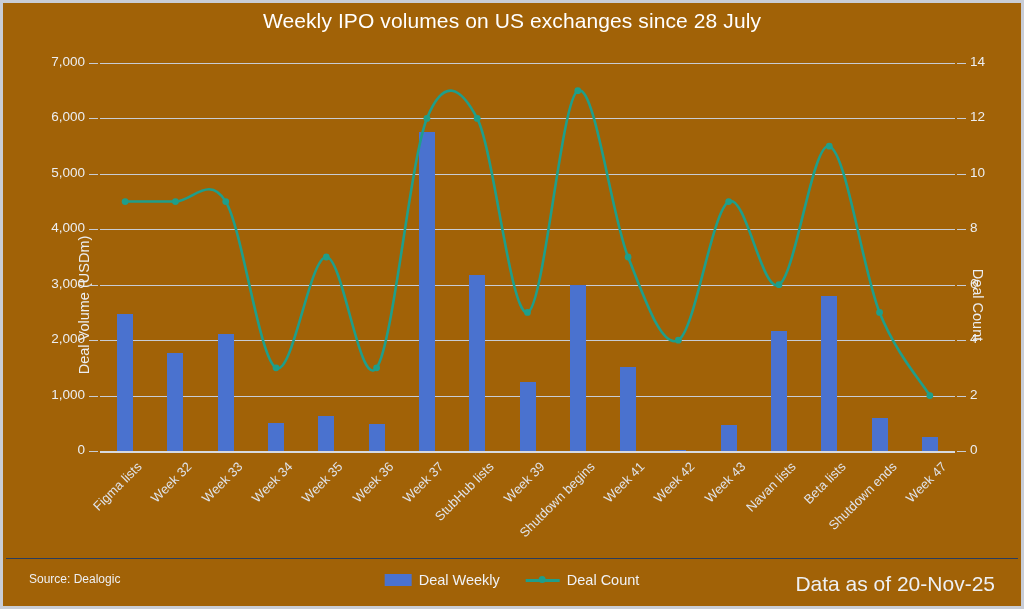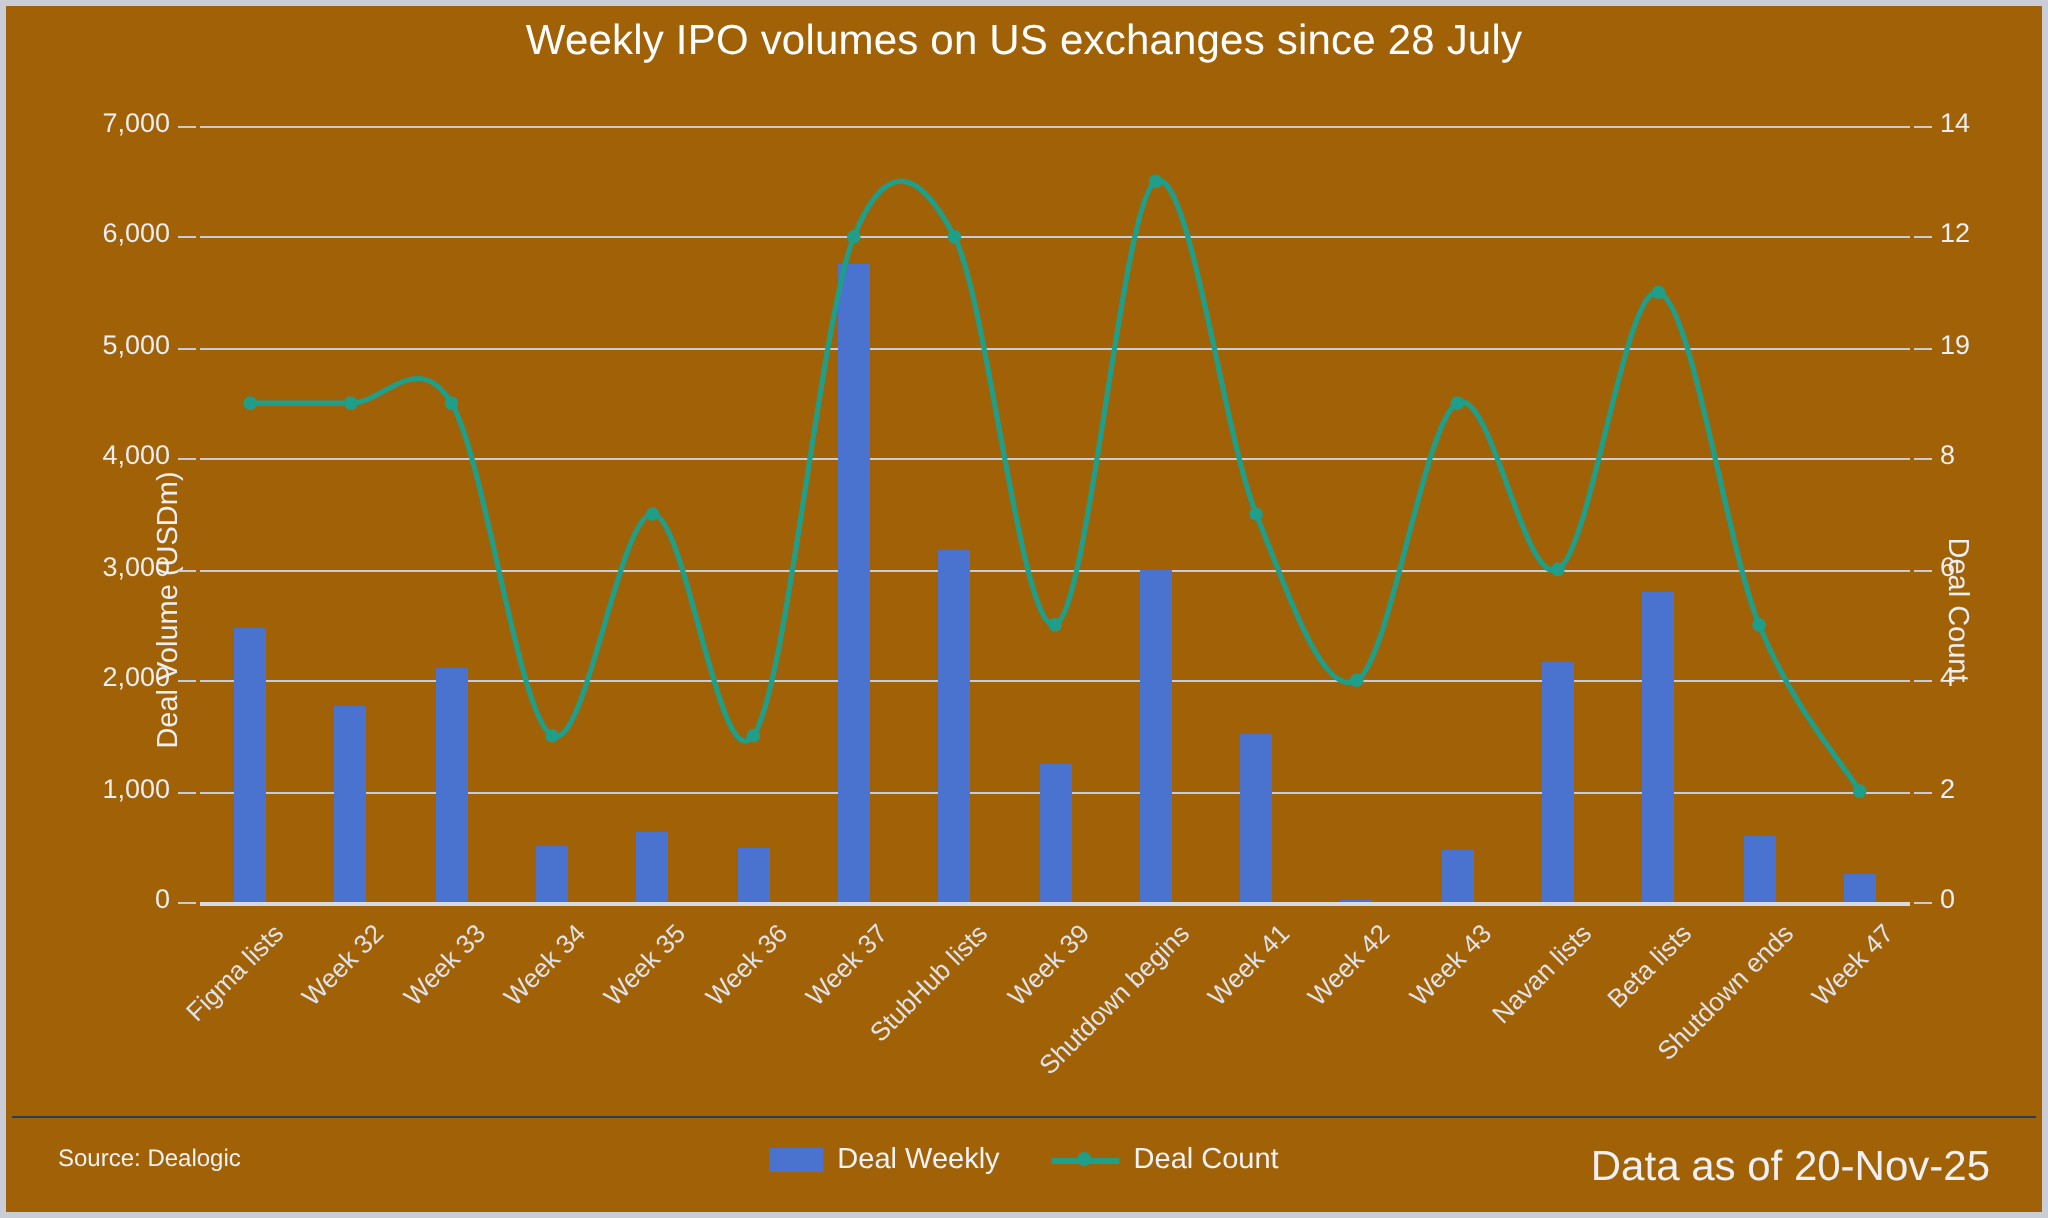--- a/index.html
+++ b/index.html
@@ -170,21 +170,21 @@
         <div class="ylab-right" style="top: 380px;">0</div>
         <div class="tick-right" style="top: 332.571px;"></div>
         <div class="ylab-right" style="top: 324.571px;">2</div>
         <div class="tick-right" style="top: 277.143px;"></div>
         <div class="ylab-right" style="top: 269.143px;">4</div>
         <div class="tick-right" style="top: 221.714px;"></div>
         <div class="ylab-right" style="top: 213.714px;">6</div>
         <div class="tick-right" style="top: 166.286px;"></div>
         <div class="ylab-right" style="top: 158.286px;">8</div>
         <div class="tick-right" style="top: 110.857px;"></div>
-        <div class="ylab-right" style="top: 102.857px;">19</div>
+        <div class="ylab-right" style="top: 102.857px;">10</div>
         <div class="tick-right" style="top: 55.4286px;"></div>
         <div class="ylab-right" style="top: 47.4286px;">12</div>
         <div class="tick-right" style="top: 0px;"></div>
         <div class="ylab-right" style="top: -8px;">14</div>
       </div>
     <div id="bars">
         <div class="bar" title="Figma lists: 2480" style="left: 17.1471px; width: 16px; height: 137.463px; background: rgb(74, 114, 207);"></div>
         <div class="bar" title="Week 32: 1770" style="left: 67.4412px; width: 16px; height: 98.1086px; background: rgb(74, 114, 207);"></div>
         <div class="bar" title="Week 33: 2120" style="left: 117.735px; width: 16px; height: 117.509px; background: rgb(74, 114, 207);"></div>
         <div class="bar" title="Week 34: 500" style="left: 168.029px; width: 16px; height: 27.7143px; background: rgb(74, 114, 207);"></div>

